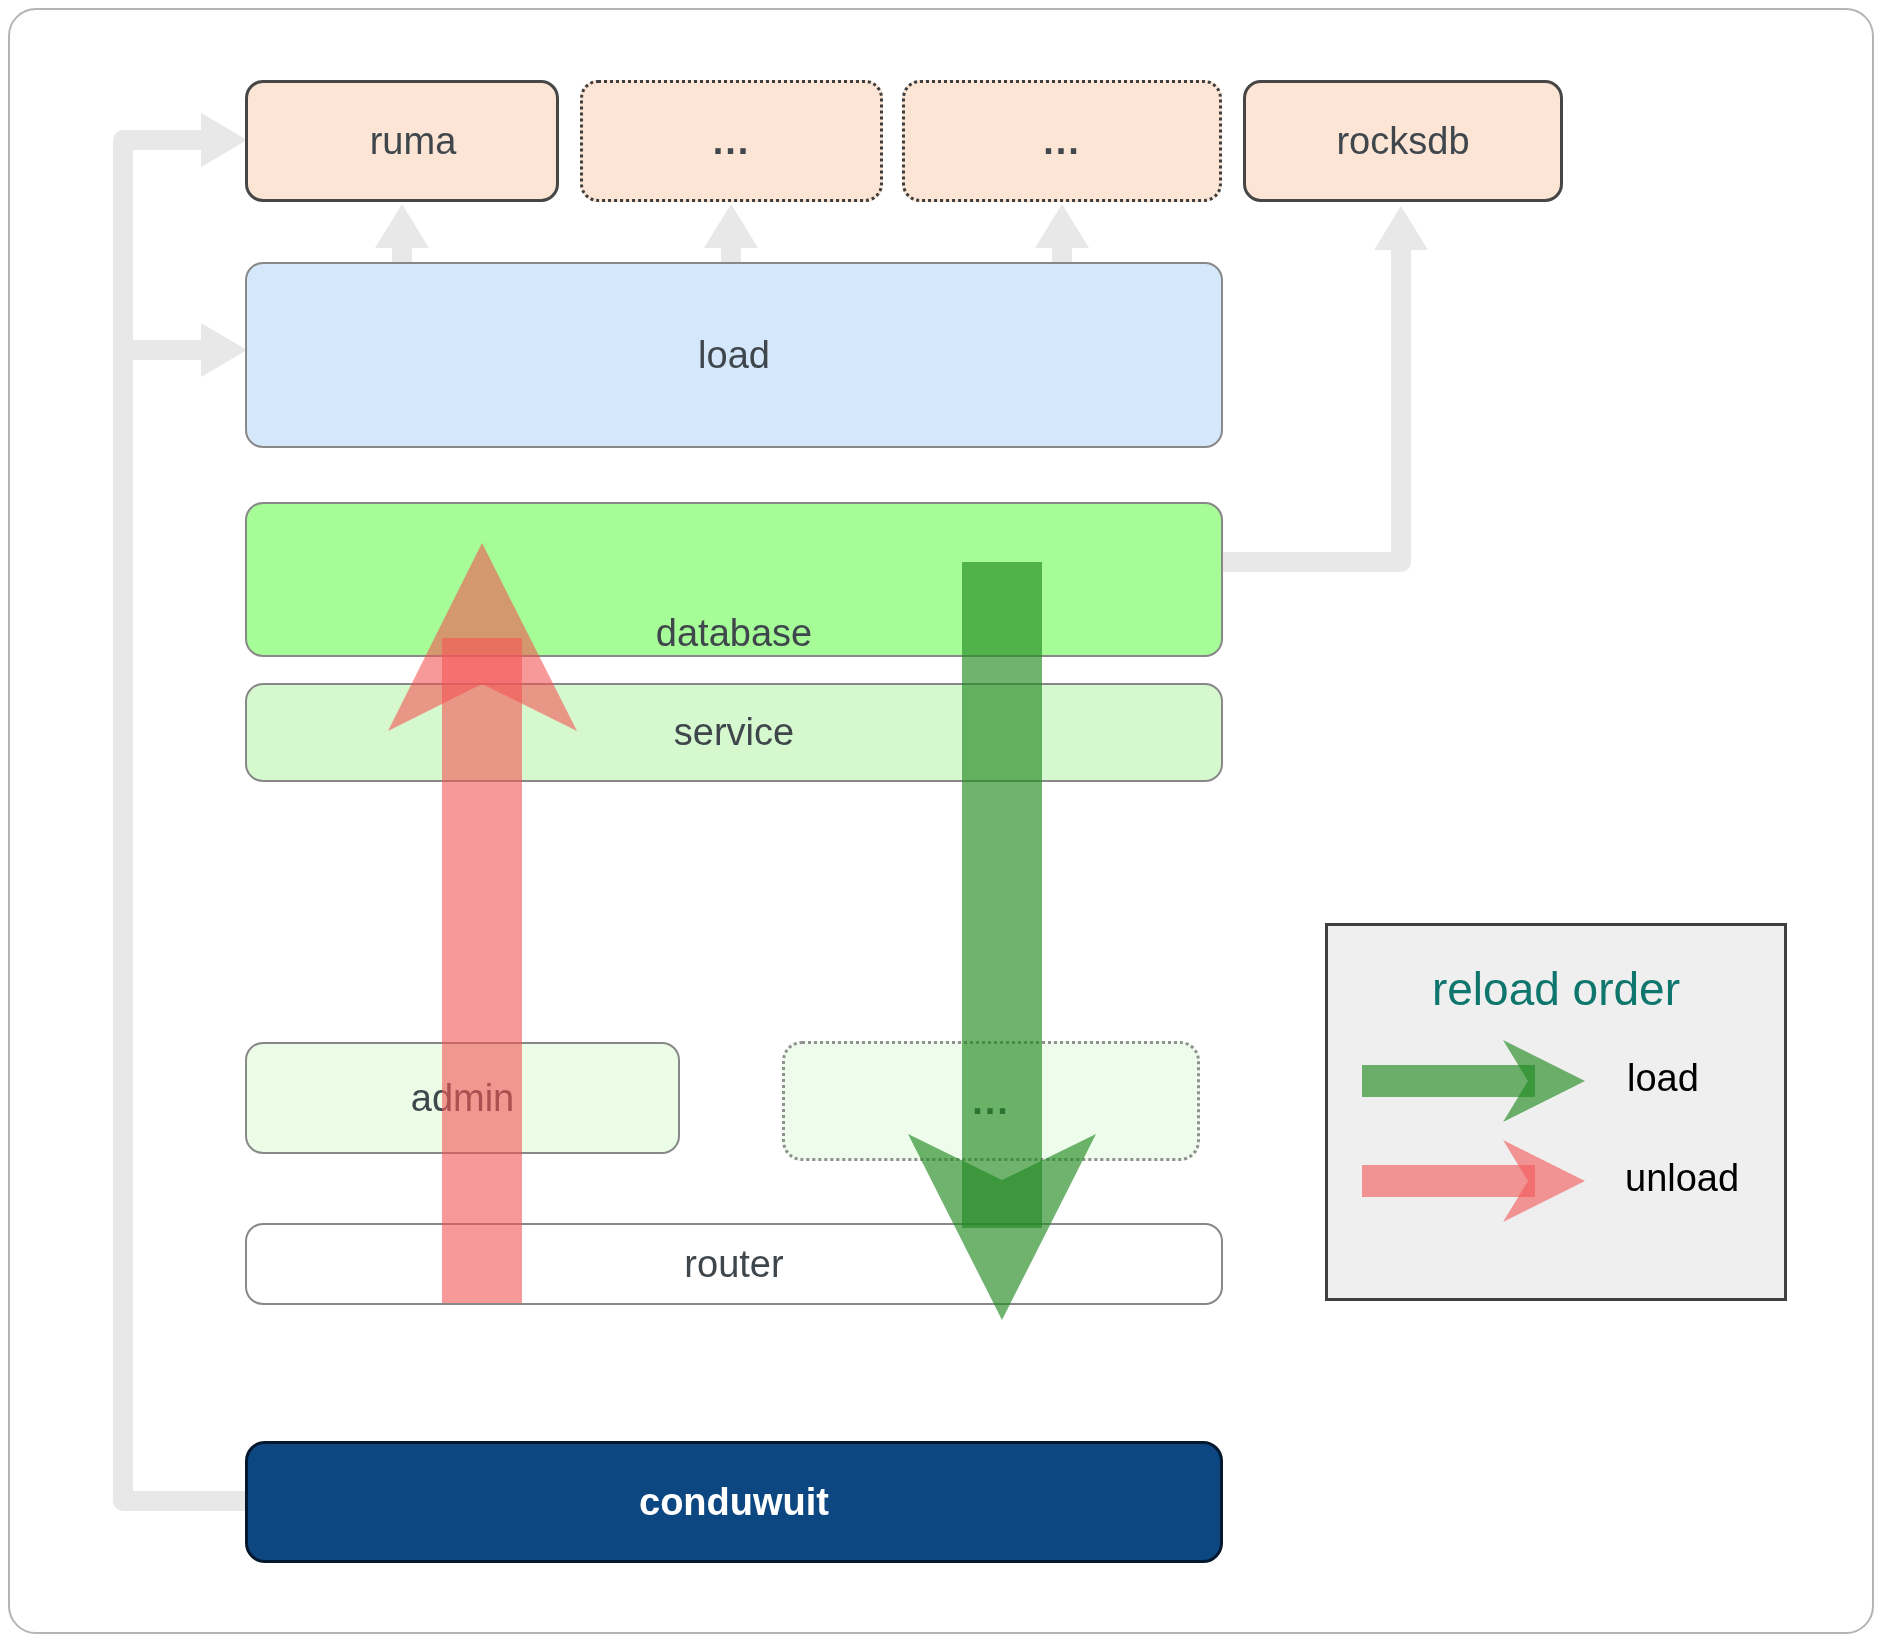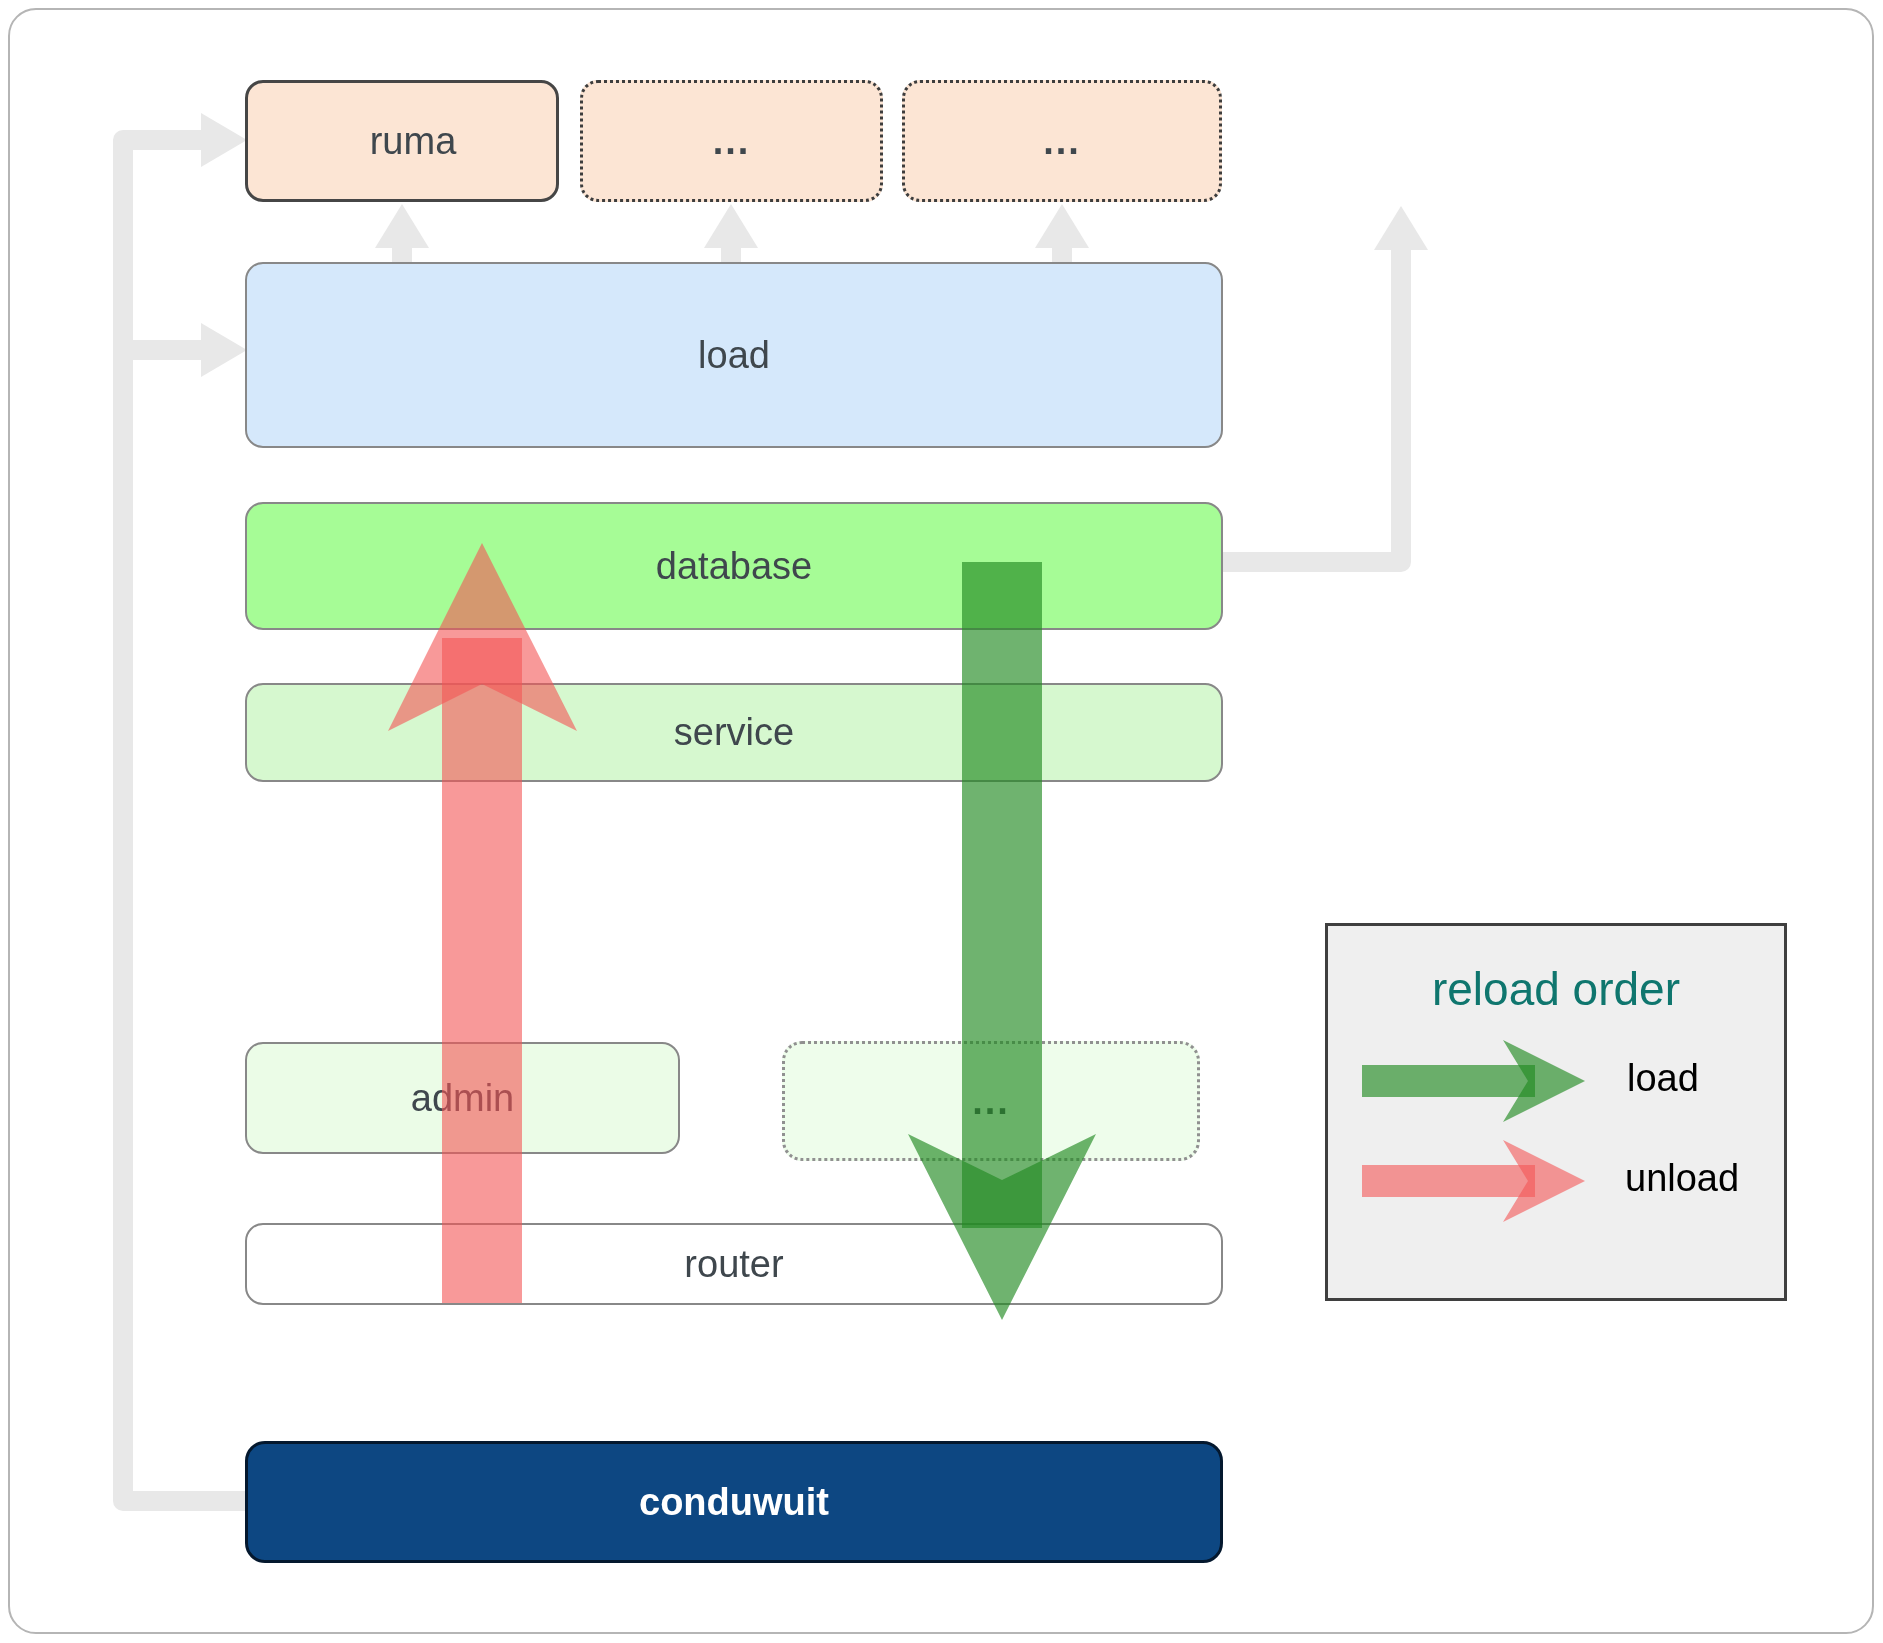--- a/index.html
+++ b/index.html
@@ -69,26 +69,29 @@
 
   <div class="node solid-dark" style="left:245px;top:80px;width:314px;height:122px;background:var(--peach);padding-left:22px;">
     <span class="lbl">ruma</span>
   </div>
   <div class="node dotted-dark dots" style="left:580px;top:80px;width:303px;height:122px;background:var(--peach);">
     <span class="lbl">...</span>
   </div>
   <div class="node dotted-dark dots" style="left:902px;top:80px;width:320px;height:122px;background:var(--peach);">
     <span class="lbl">...</span>
   </div>
+  <div class="node solid-dark" style="left:1243px;top:80px;width:320px;height:122px;background:var(--peach);">
+    <span class="lbl">rocksdb</span>
+  </div>
 
   <div class="node gray-border" style="left:245px;top:262px;width:978px;height:186px;background:var(--core-blue);">
     <span class="lbl">load</span>
   </div>
 
-  <div class="node gray-border" style="left:245px;top:502px;width:978px;height:128px;background:var(--db-green);">
+  <div class="node gray-border" style="left:245px;top:502px;width:978px;height:155px;background:var(--db-green);align-items:flex-end;">
     <span class="lbl">database</span>
   </div>
 
   <div class="node gray-border" style="left:245px;top:683px;width:978px;height:99px;background:var(--service-green);">
     <span class="lbl">service</span>
   </div>
 
 
   <div class="node gray-border" style="left:245px;top:1042px;width:435px;height:112px;background:var(--admin-green);">
     <span class="lbl">admin</span>

